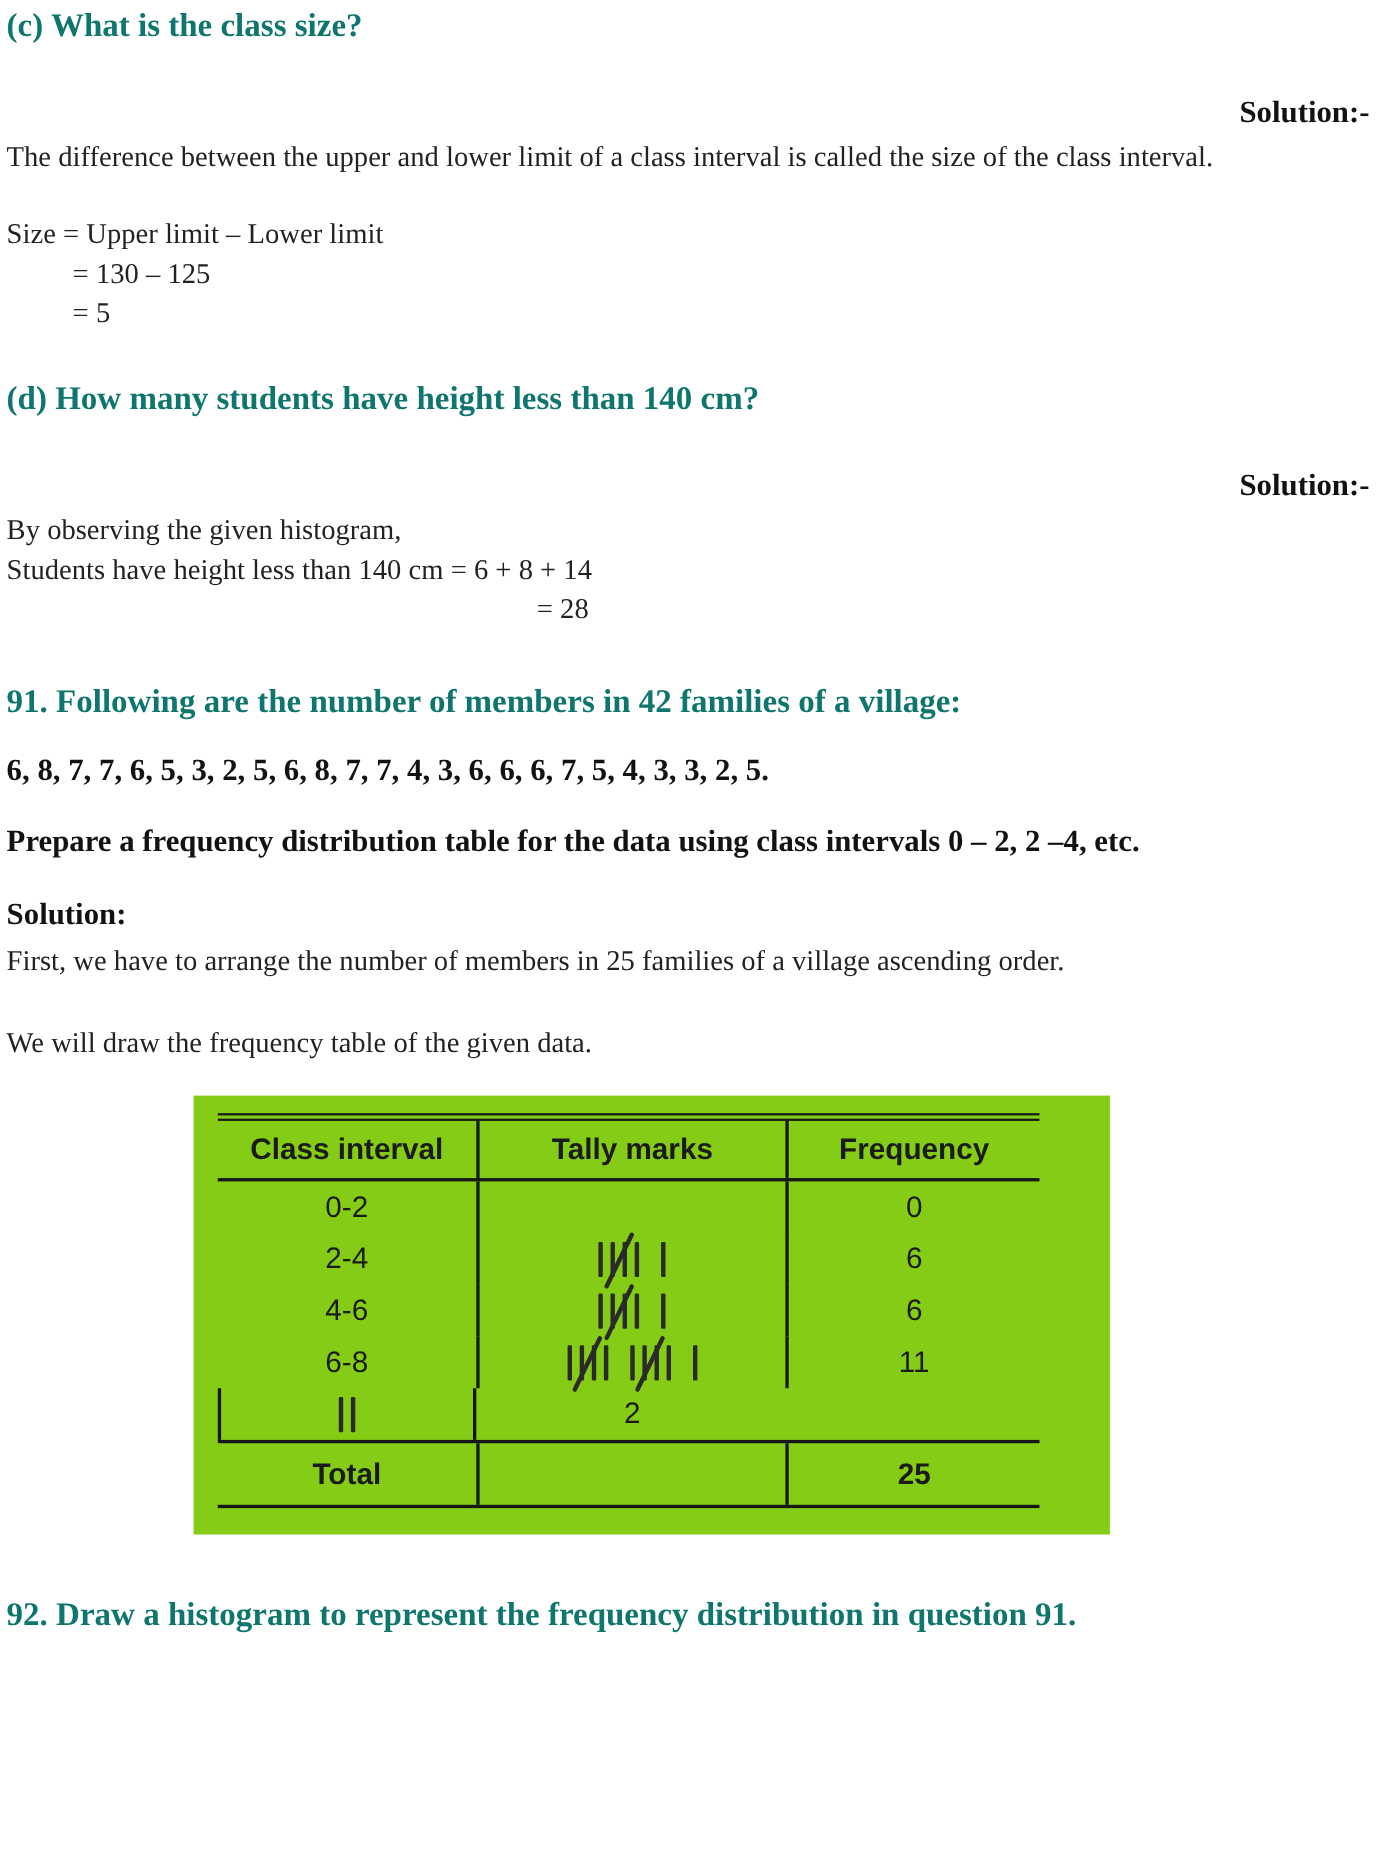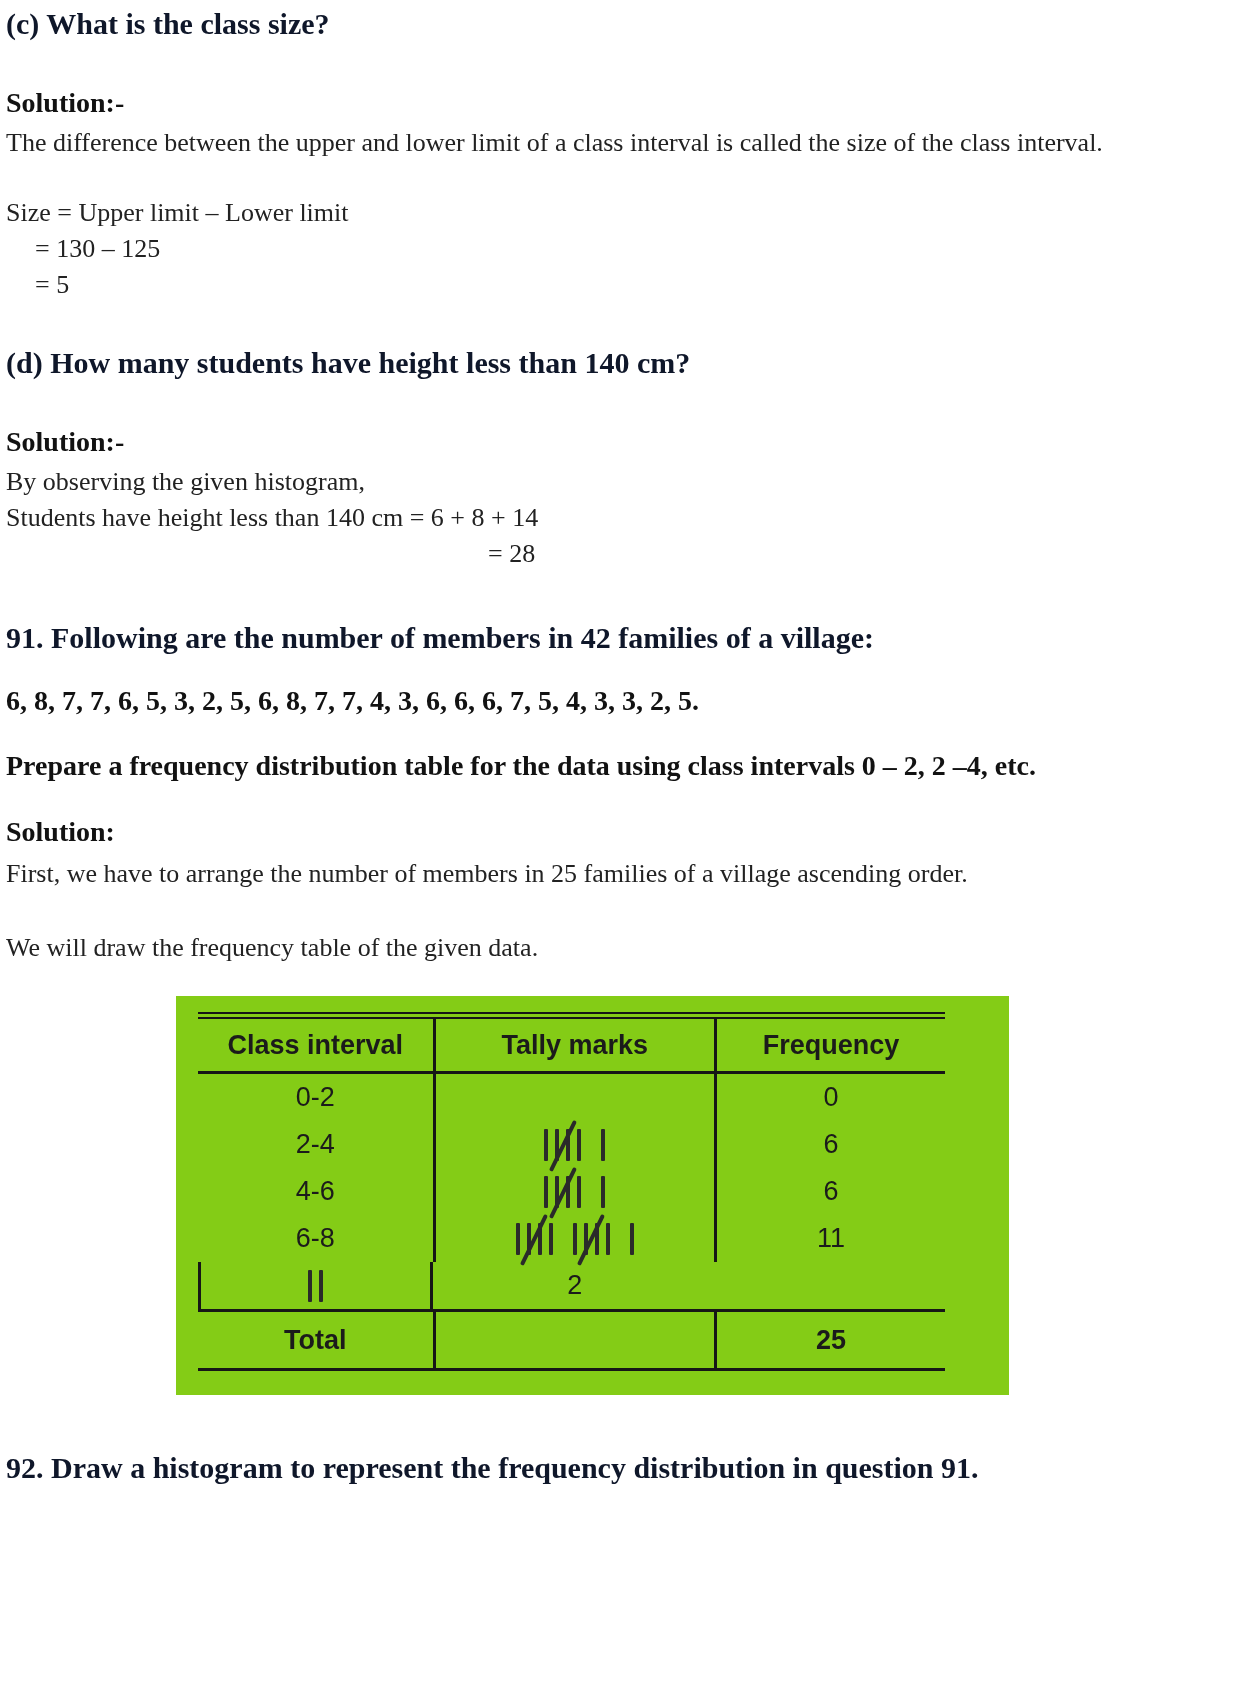--- a/index.html
+++ b/index.html
@@ -10,21 +10,21 @@
     overflow: hidden;
     font-family: "Liberation Serif", serif;
     color: #1e1e1e;
   }
   .page { padding: 4px 10px 0 6px; width: 1255px; }
 
   .heading {
     font-family: "Liberation Serif", serif;
     font-weight: 700;
     font-size: 30px;
-    color: #0f172a;
+    color: #0f766e;
     line-height: 1.3;
   }
   .heading-sub {
     font-family: "Liberation Serif", serif;
     font-weight: 700;
     font-size: 28px;
     color: #121212;
     line-height: 1.45;
     margin-top: 24px;
   }
@@ -36,23 +36,23 @@
   }
   .body-text {
     font-size: 26px;
     line-height: 36px;
     color: #222222;
   }
   .just { text-align: justify; }
 
   
   .mb-big   { margin-bottom: 44px; }
-  .mb-sm    { margin-bottom: 6px; }
+  .mb-sm    { margin-bottom: 6px; text-align: right; }
   .mt-size  { margin-top: 34px; }
-  .indent-calc   { margin-left: 29px; }
+  .indent-calc   { margin-left: 60px; }
   .indent-result { margin-left: 482px; }
   .mt-d     { margin-top: 40px; }
   .mt-91    { margin-top: 46px; }
   .mt-sol   { margin-top: 30px; margin-bottom: 8px; }
   .mt-para2 { margin-top: 38px; }
   .mt-92    { margin-top: 50px; max-width: 1140px; line-height: 1.55; }
 
   
   .table-wrap {
     margin: 30px 0 0 170px;

